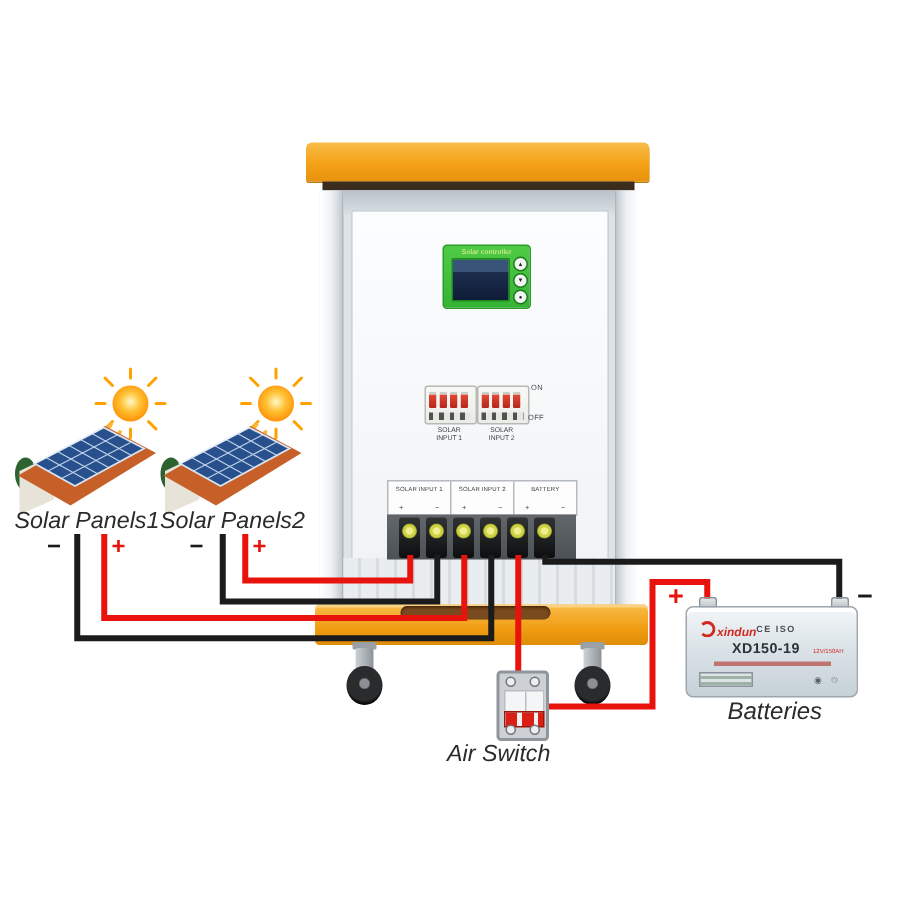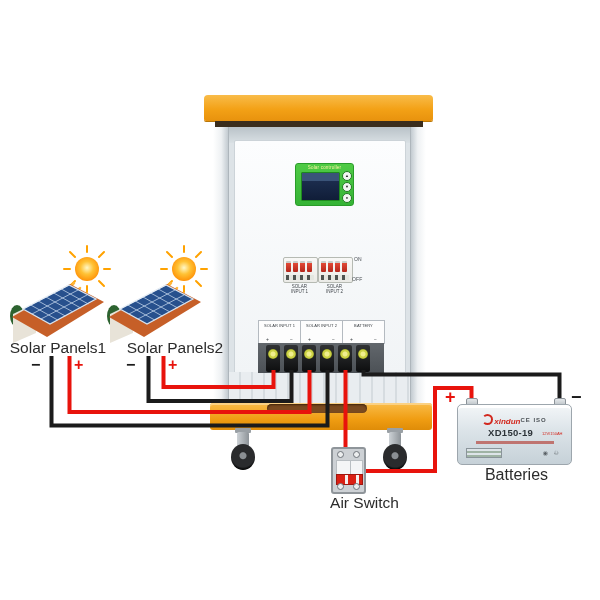--- a/index.html
+++ b/index.html
@@ -1,19 +1,19 @@
 <!DOCTYPE html>
 <html><head>
 <meta charset="utf-8">
 <style>
   html,body{margin:0;padding:0;background:#ffffff;}
   #scene{position:relative;width:600px;height:600px;background:#ffffff;overflow:hidden;
          font-family:"Liberation Sans",sans-serif;}
   .abs{position:absolute;}
-  .z1{z-index:1;} .z2{z-index:2;} .z3{z-index:3;} .z4{z-index:4;}
+  .z1{z-index:1;} .z2{z-index:2;} .z3{z-index:3;} .z4{z-index:4;font-style:italic;}
 
   
   .canopy{left:204px;top:95px;width:229px;height:26px;border-radius:4px 4px 2px 2px;
           background:linear-gradient(#f9bc49,#f3a116 55%,#e8920d);box-shadow:0 1px 0 #b97708;}
   .canopy-shadow{left:215px;top:121px;width:208px;height:6px;background:#3a2d1d;}
   .body-frame{left:213px;top:127px;width:212px;height:276px;background:#dde3e7;border:0;}
   .frame-left{left:213px;top:127px;width:15px;height:276px;
               background:linear-gradient(to right,#ffffff,#eef1f3 55%,#c3cbd1);border-right:1px solid #aeb6bc;}
   .frame-right{left:410px;top:127px;width:15px;height:276px;
               background:linear-gradient(to left,#ffffff,#eef1f3 55%,#c3cbd1);border-left:1px solid #aeb6bc;}
@@ -76,21 +76,21 @@
   .as-seam{position:absolute;left:50%;top:0;width:1px;height:100%;background:#b9bec2;}
   .as-handle{position:absolute;left:3px;top:25px;width:25px;height:9px;
              background:repeating-linear-gradient(90deg,#da2014 0 8px,#f4f0ee 8px 11px);border:1px solid #9e170f;}
 
   
   .battery{left:457px;top:398px;width:115px;height:67px;}
   .bat-post{position:absolute;top:0;width:10px;height:9px;background:linear-gradient(#e4e8ea,#a9b1b7);
             border:1px solid #8b9298;border-radius:2px;}
   .bat-body{position:absolute;left:0;top:6px;width:113px;height:59px;border:1px solid #9da6ad;border-radius:5px;
             background:linear-gradient(#f3f6f8,#dbe3e8 45%,#c6d1d8);box-shadow:inset 0 3px 0 #ffffff;}
-  .bat-row1{position:absolute;left:8px;top:9px;width:97px;display:flex;justify-content:center;align-items:center;}
+  .bat-row1{position:absolute;left:8px;top:9px;width:97px;display:flex;justify-content:flex-start;align-items:center;}
   .bat-brand{font-size:8px;font-weight:bold;font-style:italic;color:#d2281e;}
   .bat-logo-dot{display:inline-block;width:7px;height:7px;border-radius:50%;border:2px solid #d2281e;
             border-left-color:transparent;vertical-align:-1px;margin-right:1px;}
   .bat-certs{font-size:6px;font-weight:bold;color:#4a5055;letter-spacing:1px;}
   .bat-model{position:absolute;left:30px;top:22px;font-size:9.5px;font-weight:bold;color:#2c3338;letter-spacing:.3px;}
   .bat-spec{position:absolute;left:84px;top:26px;font-size:4px;color:#d2281e;}
   .bat-line1{position:absolute;left:18px;top:36px;width:78px;height:3px;background:#b43c33;opacity:.65;}
   .bat-line2{position:absolute;left:8px;top:43px;width:34px;height:8px;border:1px solid #8a949a;
              background:repeating-linear-gradient(#dde4e8 0 2px,#9fb3a4 2px 4px);}
   .bat-icons{position:absolute;right:10px;top:44px;font-size:6px;color:#5a6166;letter-spacing:2px;}
@@ -294,22 +294,22 @@
       </div>
       <div class="bat-model">XD150-19</div>
       <div class="bat-spec">12V/150AH</div>
       <div class="bat-line1"></div>
       <div class="bat-line2"></div>
       <div class="bat-icons">◉ ♲</div>
     </div>
   </div>
 
   <div class="abs z4 cap" style="left:8px;top:339px;width:100px;">Solar Panels1</div>
-  <div class="abs z4 cap" style="left:105px;top:339px;width:100px;margin-left:20px;">Solar Panels2</div>
-  <div class="abs z4 cap" style="left:322px;top:494px;width:85px;text-align:center;">Air Switch</div>
+  <div class="abs z4 cap" style="left:105px;top:339px;width:100px;">Solar Panels2</div>
+  <div class="abs z4 cap" style="left:290px;top:494px;width:85px;text-align:center;">Air Switch</div>
   <div class="abs z4 cap" style="left:479px;top:466px;width:75px;font-size:16px;">Batteries</div>
 
   <div class="abs z4 sign blk" style="left:31px;top:358px;">−</div>
   <div class="abs z4 sign red" style="left:74px;top:358px;">+</div>
   <div class="abs z4 sign blk" style="left:126px;top:358px;">−</div>
   <div class="abs z4 sign red" style="left:168px;top:358px;">+</div>
   <div class="abs z4 sign red" style="left:445px;top:390px;font-size:18px;">+</div>
   <div class="abs z4 sign blk" style="left:571px;top:390px;font-size:18px;">−</div>
 
 </div>

